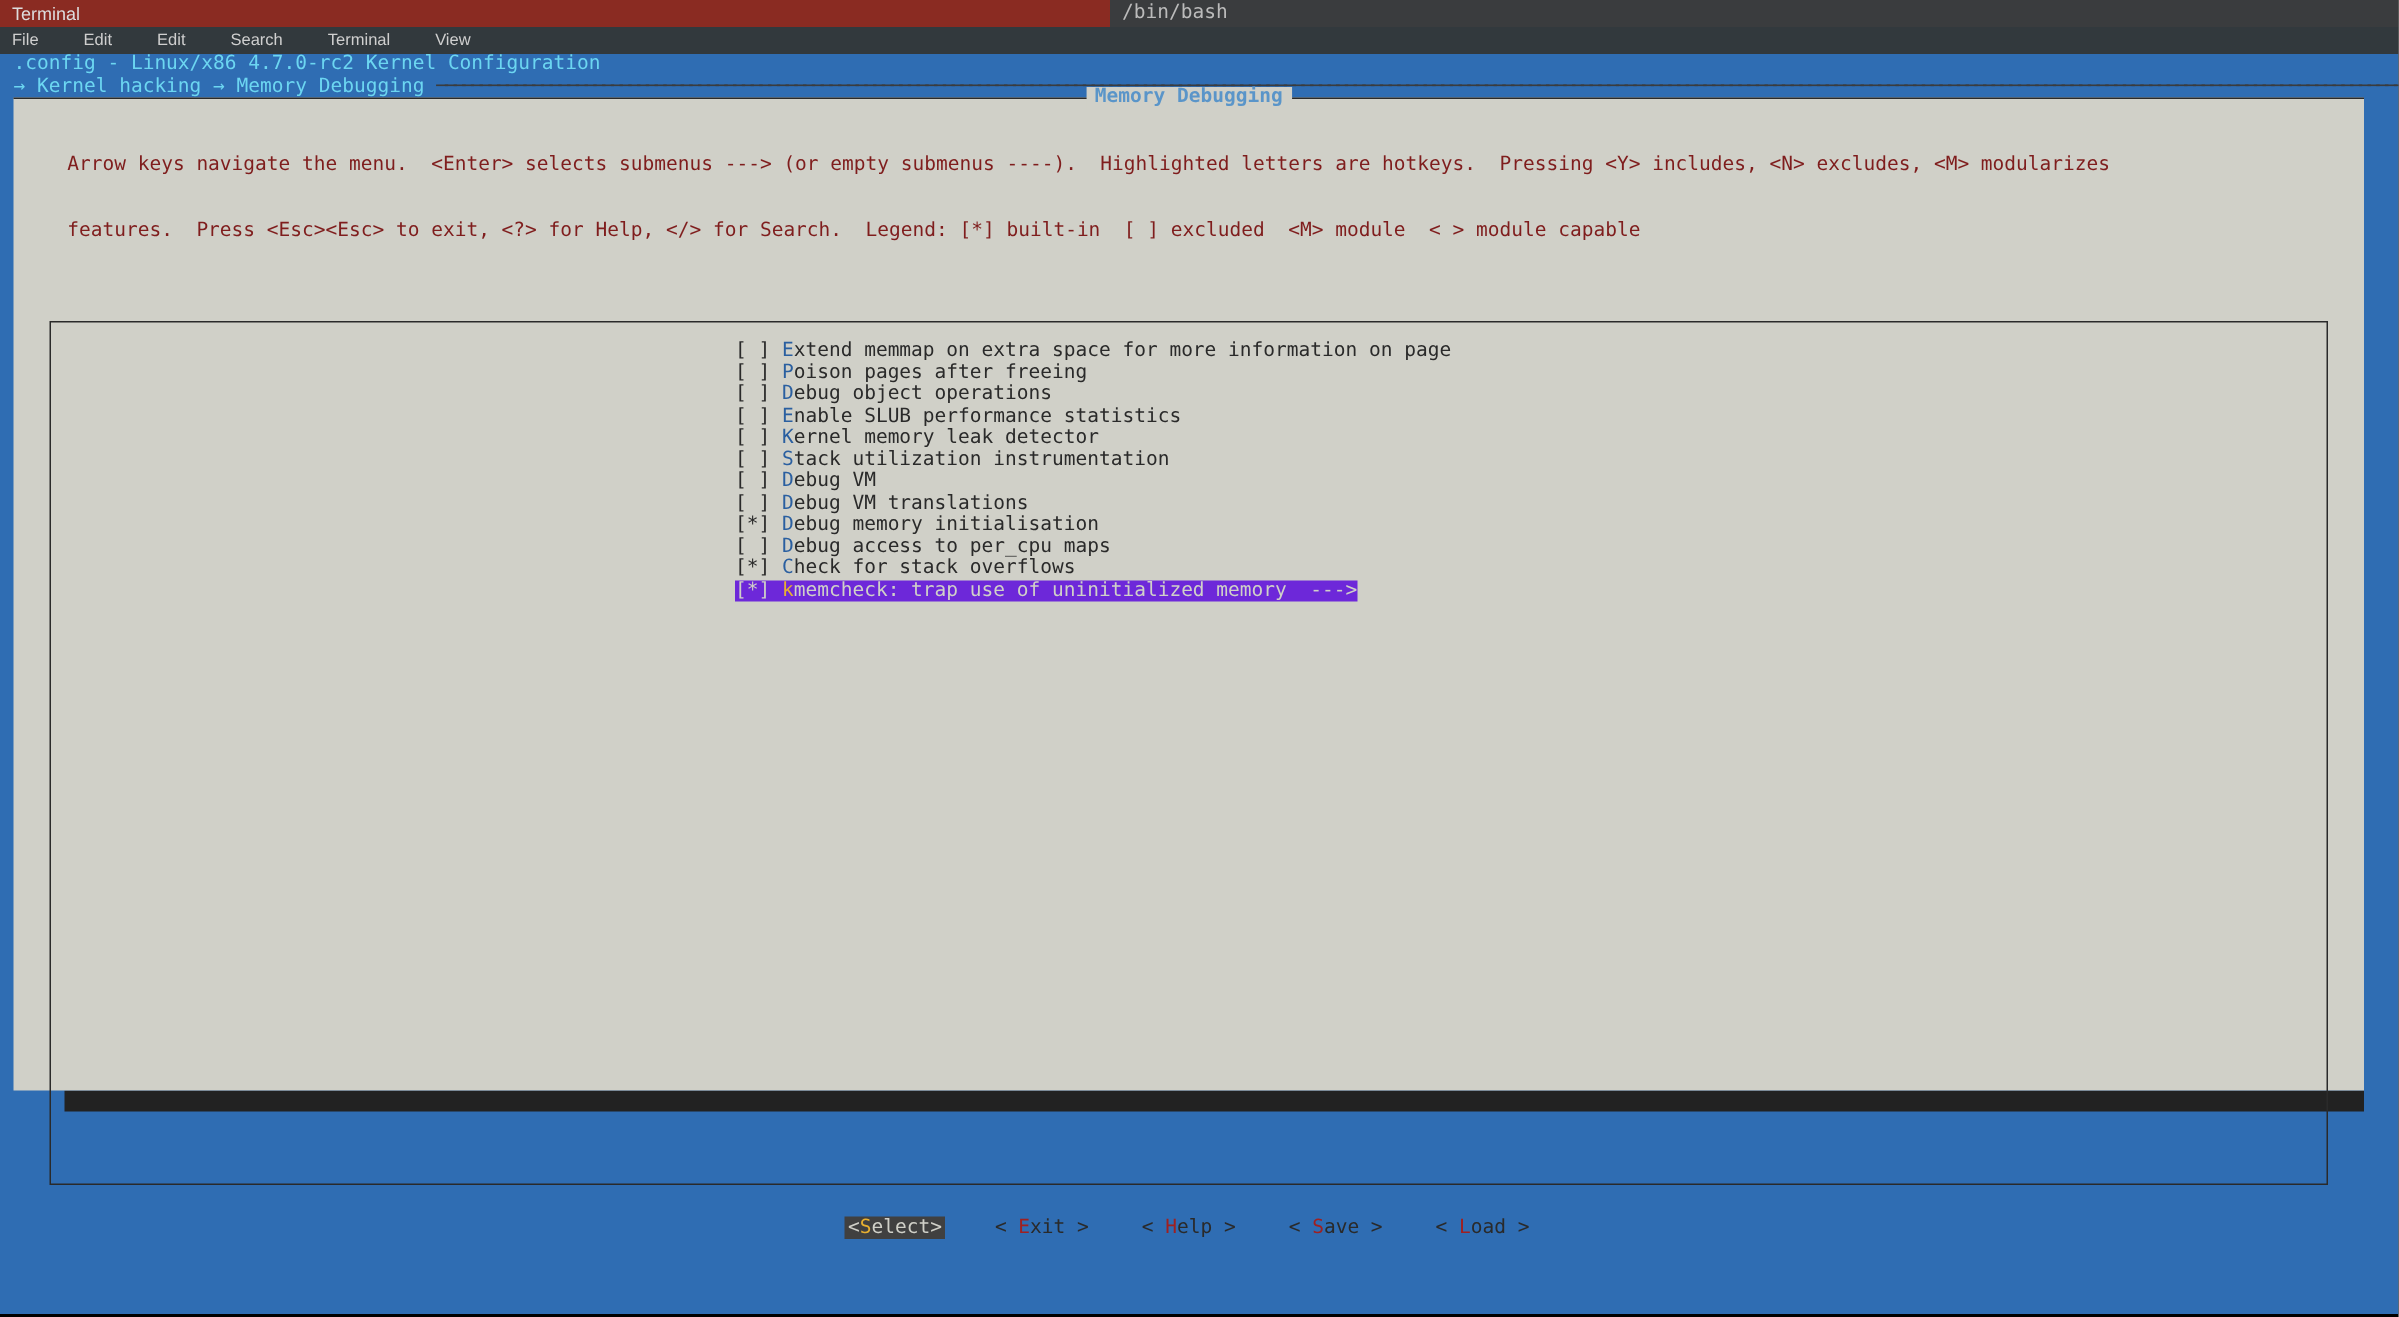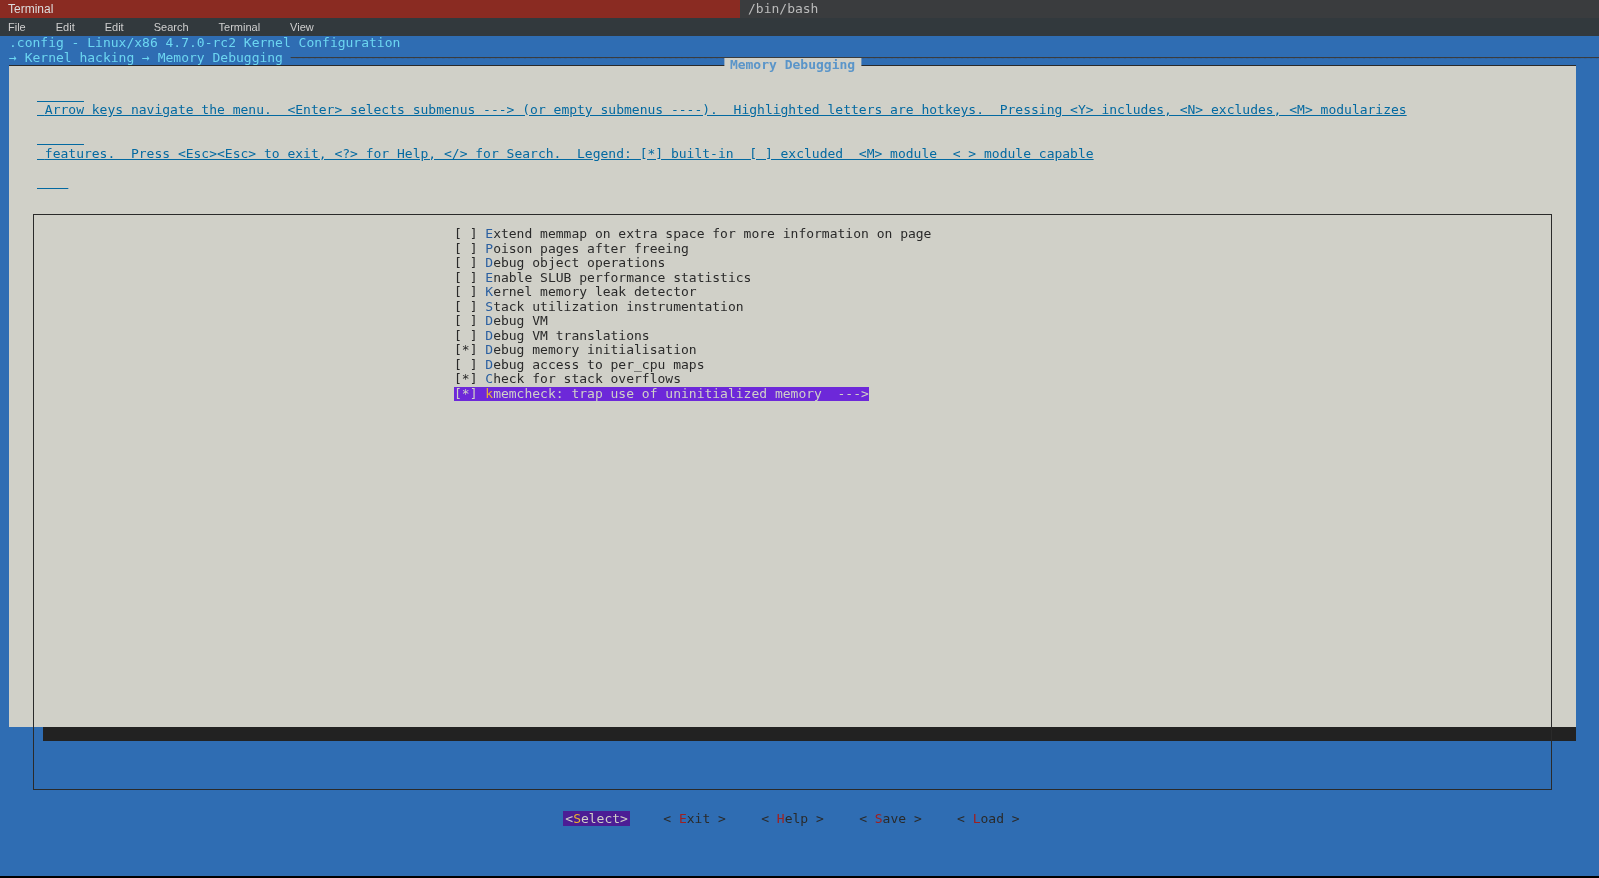--- a/index.html
+++ b/index.html
@@ -80,49 +80,48 @@
     top: -8px;
     left: 50%;
     transform: translateX(-50%);
     background: #d0d0c8;
     color: #5a95c9;
     padding: 0 6px;
     font-weight: bold;
   }
   .help-text {
     padding: 8px 28px 0 28px;
-    color: #0369a1;
+    color: #7f1d1d;
     white-space: pre-wrap;
-    text-decoration: underline;
   }
   .options-box {
     margin: 24px 24px 0 24px;
     border: 1px solid #2a2a2a;
     height: 576px;
     padding: 12px 0 0 420px;
     color: #2a2a2a;
     white-space: pre;
   }
-  .opt-row { height: 14.5px; }
+  .opt-row { height: 14.5px; margin-left: 36px; }
   .opt-row .hk { color: #2a5fa0; }
   .opt-row.selected {
     background: #6d28d9;
     color: #d0d0c8;
     display: inline-block;
   }
   .opt-row.selected .hk { color: #e8b030; }
   .bottom-buttons {
     text-align: center;
     margin-top: 22px;
     white-space: pre;
     color: #2a2a2a;
   }
   .btn { padding: 0 2px; }
   .btn .hk { color: #a02020; }
-  .btn.active { background: #4c1d95; color: #d0d0c8; }
+  .btn.active { background: #404040; color: #d0d0c8; }
   .btn.active .hk { color: #e8b030; }
   .shadow-bar {
     background: #222;
     height: 14px;
     margin: 0 6px 0 40px;
   }
 </style>
 </head>
 <body>
 

